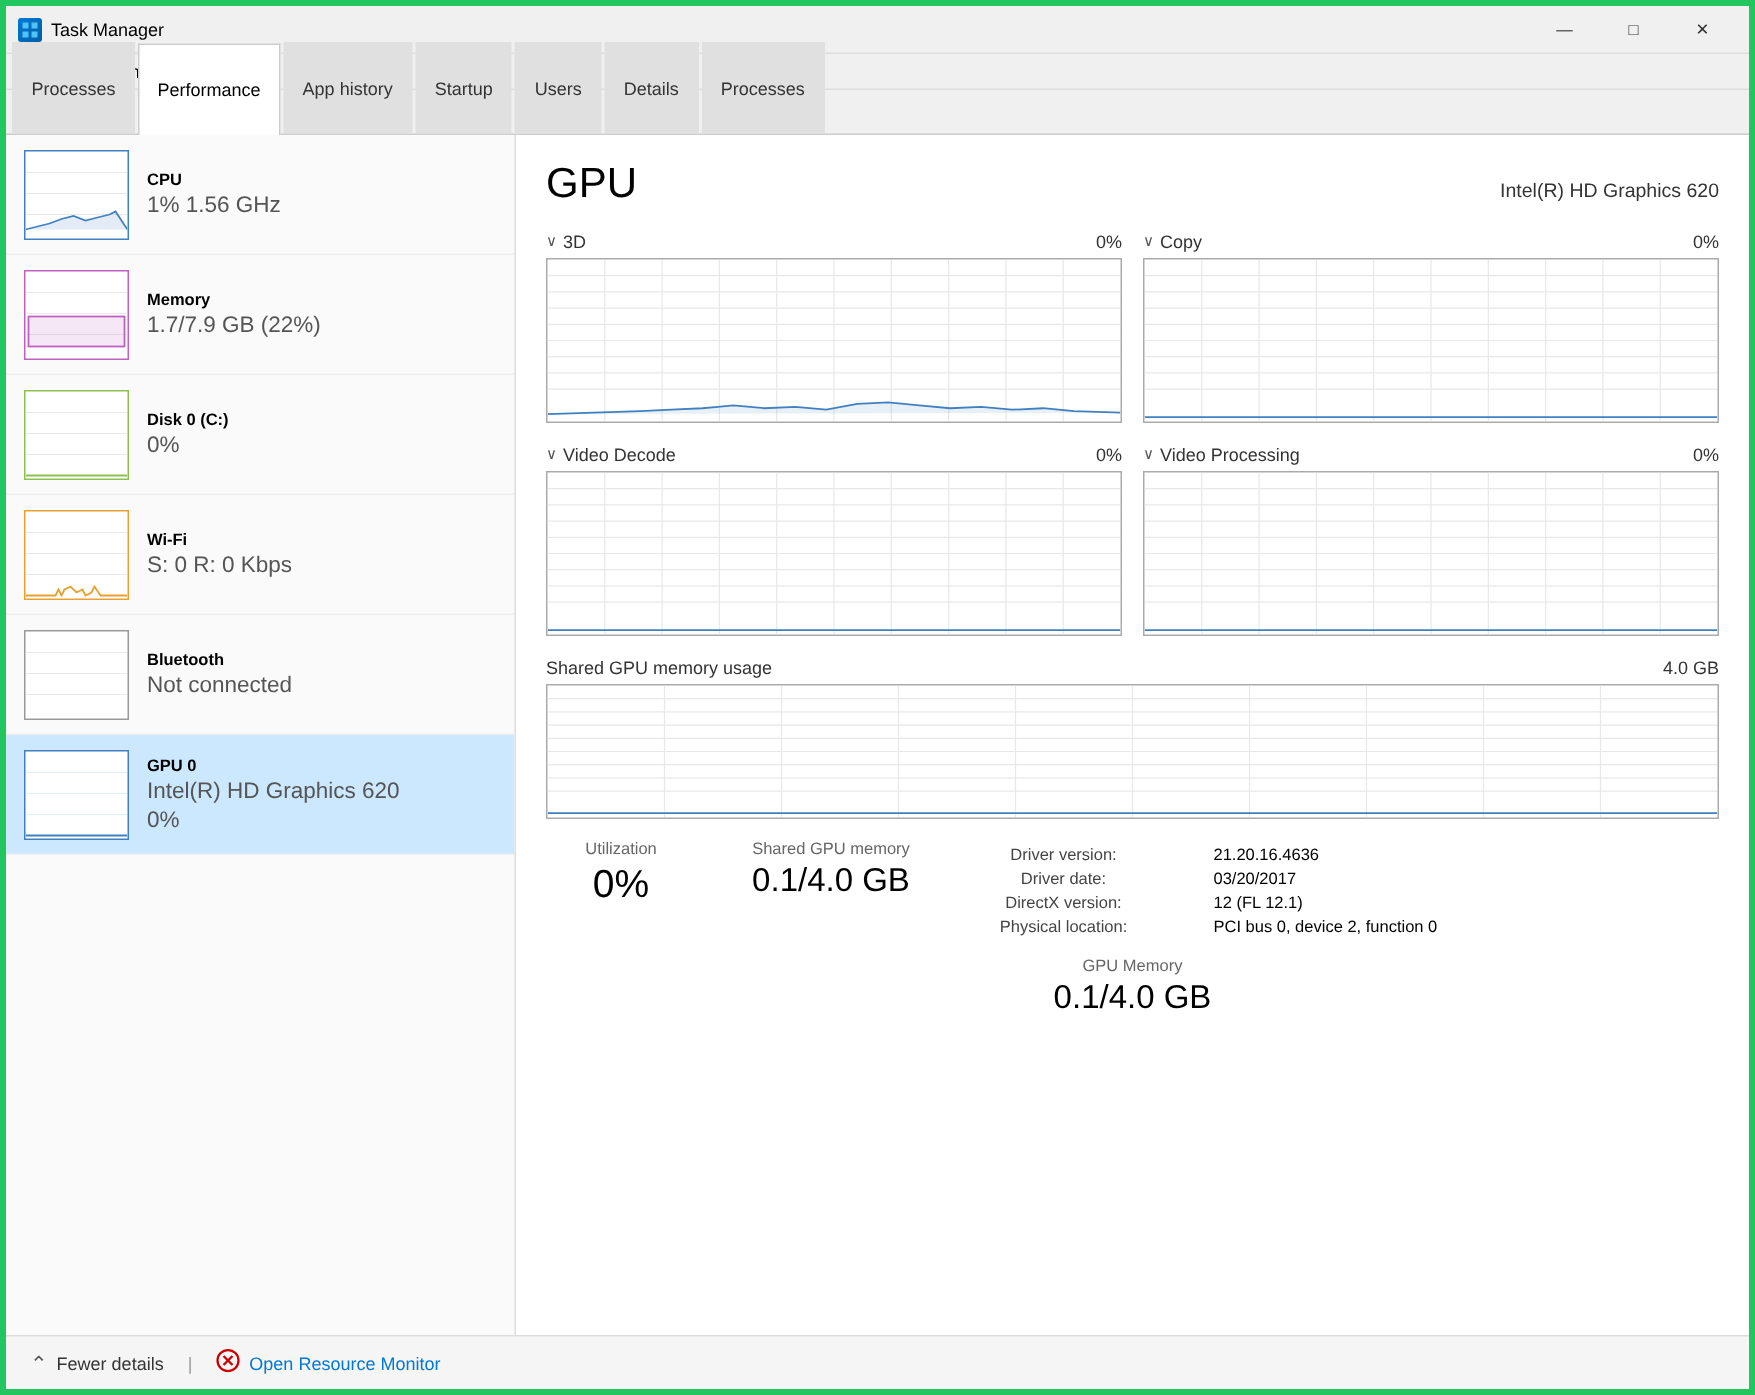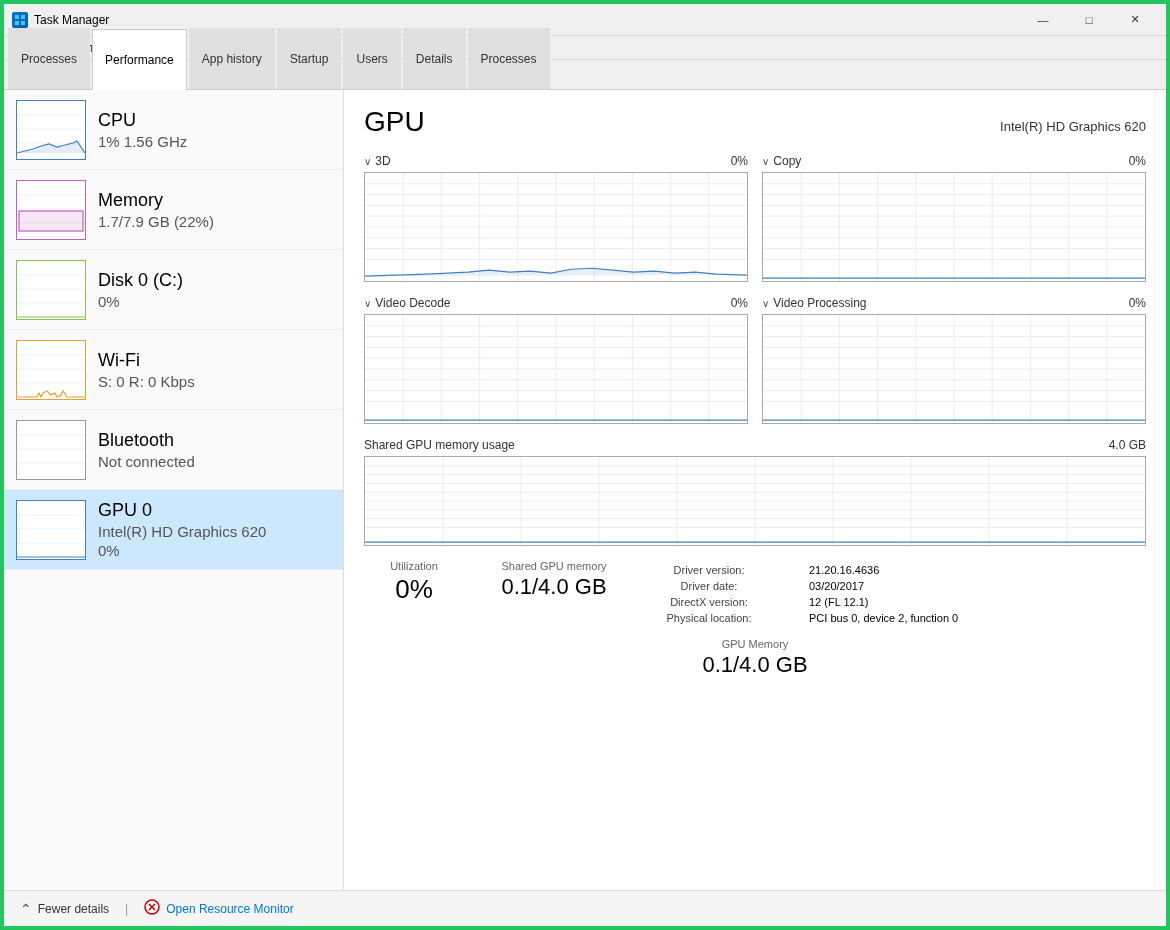--- a/index.html
+++ b/index.html
@@ -133,21 +133,21 @@
       width: 70px;
       height: 60px;
       border: 1px solid #ccc;
       margin-right: 12px;
       flex-shrink: 0;
       position: relative;
       background: #fff;
       overflow: hidden;
     }
     .sidebar-info { flex: 1; }
-    .sidebar-name { font-size: 18px; font-weight: 400; color: #000; }
+    .sidebar-name { font-size: 11px; font-weight: 700; color: #000; }
     .sidebar-detail { font-size: 15px; color: #555; margin-top: 2px; }
 
     
     .main-panel {
       flex: 1;
       padding: 16px 20px;
       overflow-y: auto;
       background: #fff;
       text-align: center;
     }

